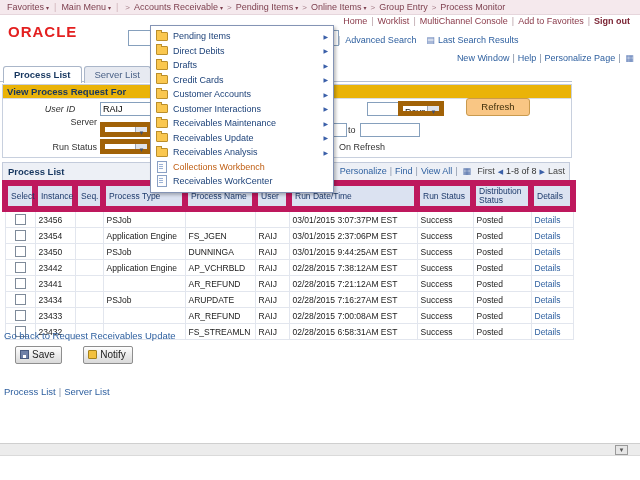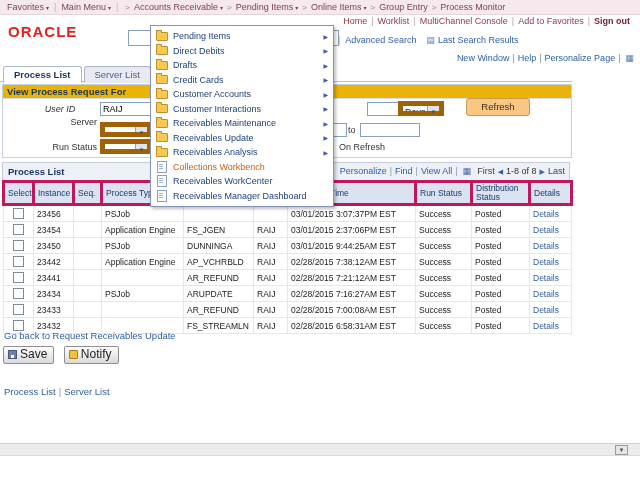--- a/index.html
+++ b/index.html
@@ -88,35 +88,35 @@
             color:#16365f; }
   .gctrl { position:absolute; right:4px; top:0; line-height:17px; font-size:9px; white-space:nowrap; }
   .glink { color:#2d5f9f;margin-top:36px; }
   .gsep { color:#8a97ab; margin:0 3px; }
   .gicon { color:#4a69a5; margin:0 6px 0 2px; }
   .gfirst,.glast { color:#444; }
   .gnav { font-size:7px; color:#3a5fa8; margin:0 3px; }
   .grange { color:#333; }
   .ptable { border-collapse:collapse; table-layout:fixed; width:568px; font-size:8.5px;
             border:1px solid #c3cbdb; }
-  .ptable th { background:#dbe2f1; color:#1d3a6b; font-weight:normal; border:3px solid #be185d;
+  .ptable th { background:#dbe2f1; color:#1d3a6b; font-weight:normal; border:6px solid #be185d;
                height:18px; padding:1px 3px; text-align:left; vertical-align:middle; line-height:9px; }
   .ptable td { border:1px solid #e2e6ee; height:13px; padding:1px 3px; color:#1a1a1a;
                white-space:nowrap; overflow:hidden; background:#fff; }
   .tdc { text-align:center; }
   .cb { display:inline-block; width:9px; height:9px; border:1px solid #7e8a99; background:#fff;
         vertical-align:middle; }
   .dlink { color:#2d5f9f; }
 
   
   .goback { position:absolute; top:330px; left:4px; font-size:9.5px; color:#2d5f9f; }
   .btnrow { position:absolute; top:344px; left:3px; }
   .pbtn { display:inline-block; height:16px; border:1px solid #8e8e8e; border-radius:2px;
-          background:linear-gradient(#fefefe,#d9d9d9); font-size:12px; color:#222;
-          padding:0 6px 0 4px; line-height:15px; margin-right:5px; }
+          background:linear-gradient(#fefefe,#d9d9d9); font-size:10px; color:#222;
+          padding:0 6px 0 4px; line-height:15px; margin-right:5px;margin-left:12px; }
   .bicon { display:inline-block; width:9px; height:9px; vertical-align:-1px; margin-right:3px;
            box-sizing:border-box; position:relative; }
   .save-icon { background:#6f81a8; border:1px solid #46597f; }
   .save-icon::after { content:""; position:absolute; left:2px; bottom:0; width:3px; height:3px;
                       background:#fff; }
   .notify-icon { background:#f3c13f; border:1px solid #a5821c; border-radius:1px; }
   .bottomlinks { position:absolute; top:386px; left:4px; font-size:9.5px; }
   .blink { color:#2d5f9f; }
   .bsep { color:#8a97ab; margin:0 3px; }
 
@@ -404,19 +404,15 @@
         <span class="marrow">▶</span>
       </div>
       <div class="mitem hl">
         <span class="micon-page"></span>
         <span class="mlabel">Collections Workbench</span>
       </div>
       <div class="mitem">
         <span class="micon-page"></span>
         <span class="mlabel">Receivables WorkCenter</span>
       </div>
-      <div class="mitem">
-        <span class="micon-page"></span>
-        <span class="mlabel">Receivables Manager Dashboard</span>
-      </div>
     </div>
 
 </div>
 
 </body></html>

